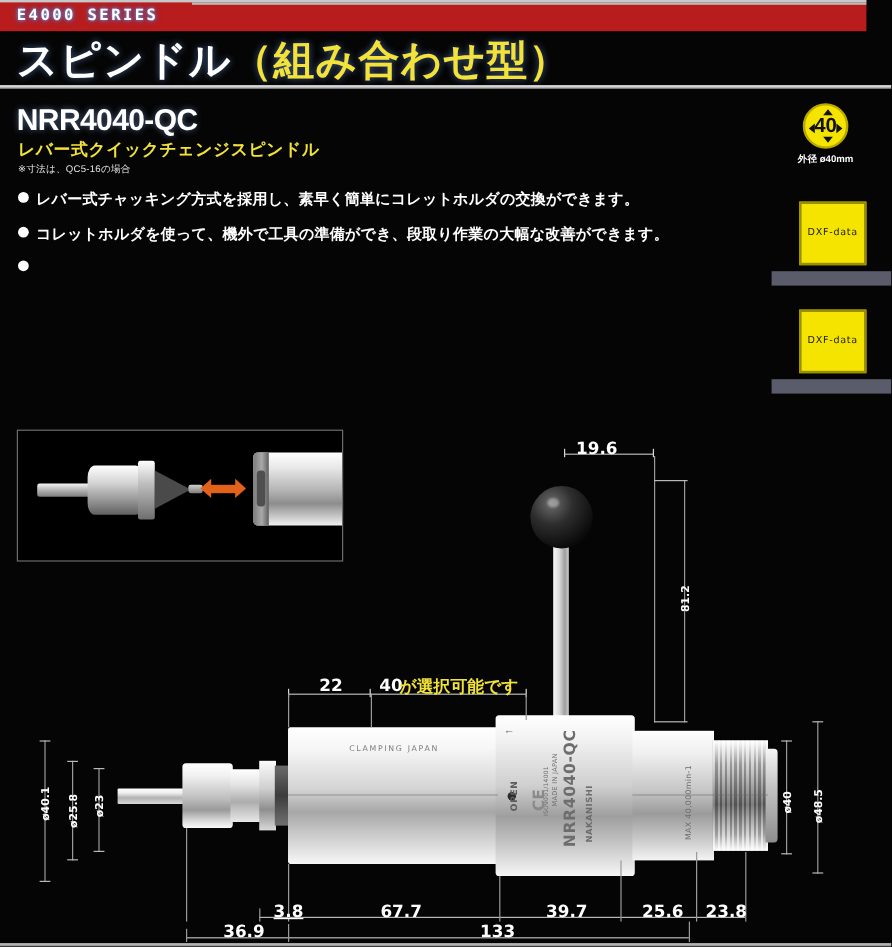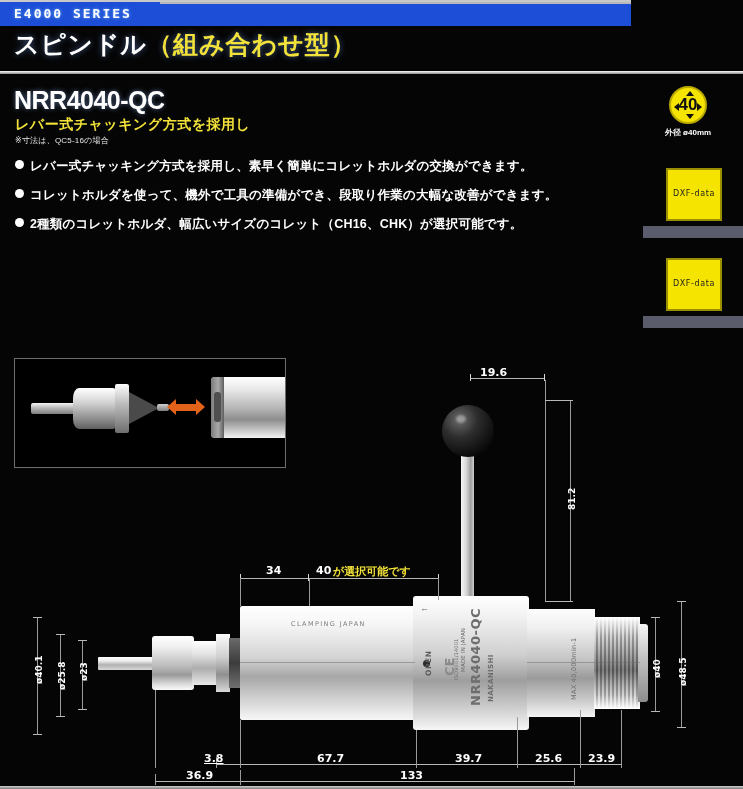--- a/index.html
+++ b/index.html
@@ -15,22 +15,22 @@
     width: 743px;
     height: 789px;
     background: #050505;
     overflow: hidden;
   }
 
   
   .series-band {
     position: absolute;
     left: 0; top: 0;
-    width: 631px; height: 24px;
-    background: #1d4ed8;
+    width: 722px; height: 24px;
+    background: #b91c1c;
     border-top: 2px solid #c8c8c8;
   }
   .series-band .rule-right {
     position: absolute;
     left: 160px; top: 0; right: 0; height: 2px;
     background: #b9b9b9;
   }
   .series-text {
     position: absolute;
     left: 14px; top: 4px;
@@ -39,21 +39,21 @@
     letter-spacing: 2px;
     color: #ffffff;
     font-family: "DejaVu Sans Mono", monospace;
     text-shadow: 0 0 3px #6ea8ff, 0 0 6px #2d66c9;
   }
 
   
   .main-title {
     position: absolute;
     left: 14px; top: 28px;
-    font-size: 25px;
+    font-size: 34px;
     font-weight: bold;
     color: #ffffff;
     letter-spacing: 1px;
     white-space: nowrap;
     text-shadow: 0 0 6px rgba(120,170,255,.55);
   }
   .main-title .yellow { color: #f2e23a; }
   .title-rule {
     position: absolute;
     left: 0; top: 71px;
@@ -262,21 +262,21 @@
     position: absolute;
     left: 199px; top: 33px;
     width: 7px; height: 30px;
     background: #4f4f4f;
     border-radius: 3px;
   }
 
   
   .dim-text {
     position: absolute;
-    font-size: 11px;
+    font-size: 14px;
     font-weight: bold;
     color: #ffffff;
     white-space: nowrap;
     font-family: "DejaVu Sans", sans-serif;
   }
   .dim-text.yel { color: #f2e23a; }
   .dim-line-h {
     position: absolute;
     height: 1px;
     background: #b8b8b8;
@@ -461,31 +461,31 @@
     <div class="rule-right"></div>
     <div class="series-text">E4000 SERIES</div>
   </div>
 
   <div class="main-title">
     <span>スピンドル</span><span class="yellow">（組み合わせ型）</span>
   </div>
   <div class="title-rule"></div>
 
   <div class="model-no">NRR4040-QC</div>
-  <div class="model-sub">レバー式チャッキング方式を採用し</div>
+  <div class="model-sub">レバー式クイックチェンジスピンドル</div>
   <div class="model-note">※寸法は、QC5-16の場合</div>
 
   <div class="bullet b2">
     <span class="dot"></span><span>コレットホルダを使って、機外で工具の準備ができ、段取り作業の大幅な改善ができます。</span>
   </div>
   <div class="bullet b1">
     <span class="dot"></span><span>レバー式チャッキング方式を採用し、素早く簡単にコレットホルダの交換ができます。</span>
   </div>
   <div class="bullet b3">
-    <span class="dot"></span><span>2種類のコレットホルダ、幅広いサイズのコレット（CH16、CHK）が選択可能です。</span>
+    <span class="dot"></span>
   </div>
 
   <div class="badge-40">
     <div class="num">40</div>
     <div class="ar ar-l"></div>
     <div class="ar ar-r"></div>
     <div class="ar ar-t"></div>
     <div class="ar ar-b"></div>
   </div>
   <div class="badge-caption">外径 ø40mm</div>
@@ -555,21 +555,21 @@
 
     <div class="dim-line-v" style="left:545px; top:380px; height:222px;"></div>
     <div class="dim-line-v" style="left:570px; top:400px; height:202px;"></div>
     <div class="dim-line-h" style="left:545px; top:400px; width:28px;"></div>
     <div class="dim-line-h" style="left:545px; top:601px; width:28px;"></div>
     <div class="vert-lbl" style="left:567px; top:510px;">81.2</div>
 
     <div class="dim-line-h" style="left:240px; top:578px; width:69px;"></div>
     <div class="tick" style="left:240px; top:574px;"></div>
     <div class="tick" style="left:308px; top:574px;"></div>
-    <div class="dim-text" style="left:266px; top:564px;">34</div>
+    <div class="dim-text" style="left:266px; top:564px;">22</div>
 
     <div class="dim-line-h" style="left:309px; top:578px; width:130px;"></div>
     <div class="tick" style="left:438px; top:574px;"></div>
     <div class="dim-text" style="left:316px; top:564px;">40</div>
     <div class="dim-text yel" style="left:333px; top:564px;">が選択可能です</div>
 
     <div class="dim-line-v" style="left:240px; top:578px; height:28px;"></div>
     <div class="dim-line-v" style="left:309px; top:578px; height:28px;"></div>
     <div class="dim-line-v" style="left:438px; top:578px; height:22px;"></div>
 
@@ -605,25 +605,25 @@
     <div class="dim-line-h" style="left:580px; top:764px; width:41px;"></div>
 
     <div class="dim-line-v" style="left:155px; top:690px; height:78px;"></div>
     <div class="dim-line-v" style="left:216px; top:757px; height:11px;"></div>
     <div class="dim-line-v" style="left:240px; top:720px; height:48px;"></div>
     <div class="dim-line-v" style="left:416px; top:730px; height:38px;"></div>
     <div class="dim-line-v" style="left:517px; top:717px; height:51px;"></div>
     <div class="dim-line-v" style="left:580px; top:710px; height:58px;"></div>
     <div class="dim-line-v" style="left:621px; top:710px; height:58px;"></div>
 
-    <div class="dim-text" style="left:204px; top:752px;text-decoration:underline;">3.8</div>
+    <div class="dim-text" style="left:228px; top:752px;text-decoration:underline;">3.8</div>
     <div class="dim-text" style="left:317px; top:752px;">67.7</div>
     <div class="dim-text" style="left:455px; top:752px;">39.7</div>
     <div class="dim-text" style="left:535px; top:752px;">25.6</div>
-    <div class="dim-text" style="left:588px; top:752px;">23.9</div>
+    <div class="dim-text" style="left:588px; top:752px;">23.8</div>
 
     <div class="dim-line-h" style="left:155px; top:781px; width:85px;"></div>
     <div class="dim-line-h" style="left:240px; top:781px; width:334px;"></div>
     <div class="dim-line-v" style="left:155px; top:774px; height:11px;"></div>
     <div class="dim-line-v" style="left:240px; top:770px; height:15px;"></div>
     <div class="dim-line-v" style="left:574px; top:768px; height:17px;"></div>
     <div class="dim-text" style="left:186px; top:769px;">36.9</div>
     <div class="dim-text" style="left:400px; top:769px;">133</div>
   </div>
 

